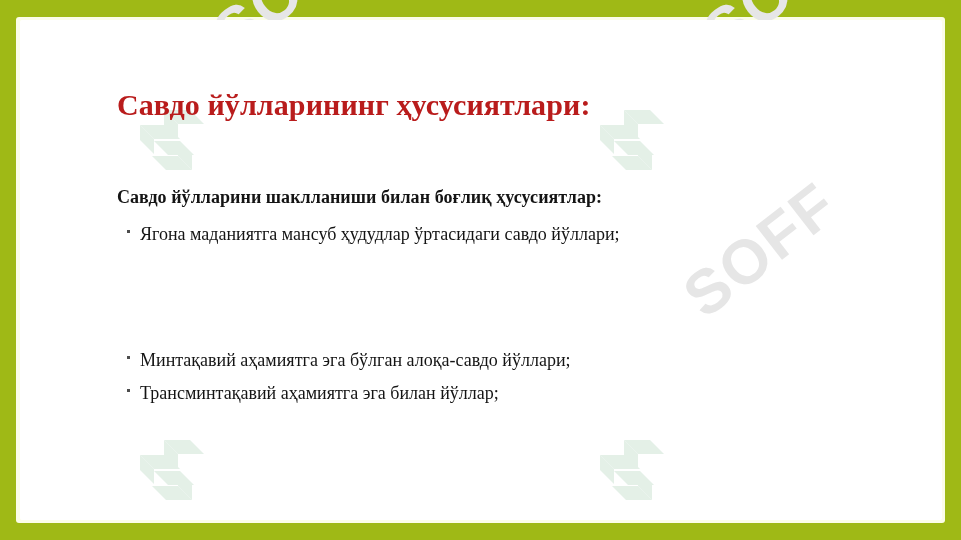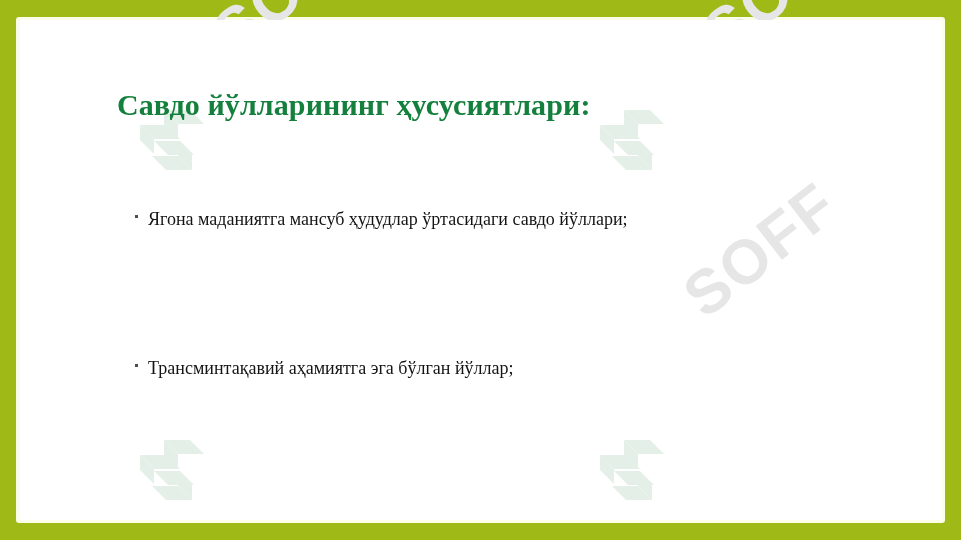--- a/index.html
+++ b/index.html
@@ -59,39 +59,39 @@
     transform-origin: left top;
   }
 
   
   #slide-title {
     position: absolute;
     left: 97px;
     top: 68px;
     font-size: 30px;
     font-weight: bold;
-    color: #15803d;
+    color: #b91c1c;
     white-space: nowrap;
     letter-spacing: 0.1px;
   }
   .section {
     position: absolute;
     left: 97px;
   }
   .section-heading {
     font-size: 18px;
     font-weight: bold;
     color: #141414;
     white-space: nowrap;
     letter-spacing: 0.05px;
     margin: 0 0 10px 0;
   }
   .bullet-list {
     list-style: none;
-    margin: 16px;
+    margin: 8px;
     padding: 0;
   }
   .bullet-item {
     position: relative;
     font-size: 18px;
     font-weight: normal;
     color: #141414;
     white-space: nowrap;
     padding-left: 15px;
     height: 33px;
@@ -168,31 +168,36 @@
         <path d="M48 33 L62 47 L62 62 L48 48 Z" fill="#E4F0E7"></path>
         <path d="M22 48 L48 48 L62 62 L36 62 Z" fill="#E4F0E7"></path>
       </svg>
     </div>
 
     <div class="wm-text" style="left:650px; top:255px; font-size:62px; transform: rotate(-38deg);">SOFF</div>
 
     <div id="slide-title">Савдо йўлларининг ҳусусиятлари:</div>
 
     <div class="section" id="section-formation">
+      <div class="section-heading">Савдо йўлларини шаклланиши билан боғлиқ ҳусусиятлар:</div>
       <ul class="bullet-list">
         <li class="bullet-item">
           <span class="marker"></span>
           <span>Ягона маданиятга мансуб ҳудудлар ўртасидаги савдо йўллари;</span>
         </li>
       </ul>
     </div>
 
     <div class="section" id="section-expansion">
       <ul class="bullet-list">
         <li class="bullet-item">
           <span class="marker"></span>
-          <span>Трансминтақавий аҳамиятга эга бўлган йўллар;</span>
+          <span>Минтақавий аҳамиятга эга бўлган алоқа-савдо йўллари;</span>
+        </li>
+        <li class="bullet-item">
+          <span class="marker"></span>
+          <span>Трансминтақавий аҳамиятга эга билан йўллар;</span>
         </li>
       </ul>
     </div>
 
   </div>
 </div>
 
 </body></html>

